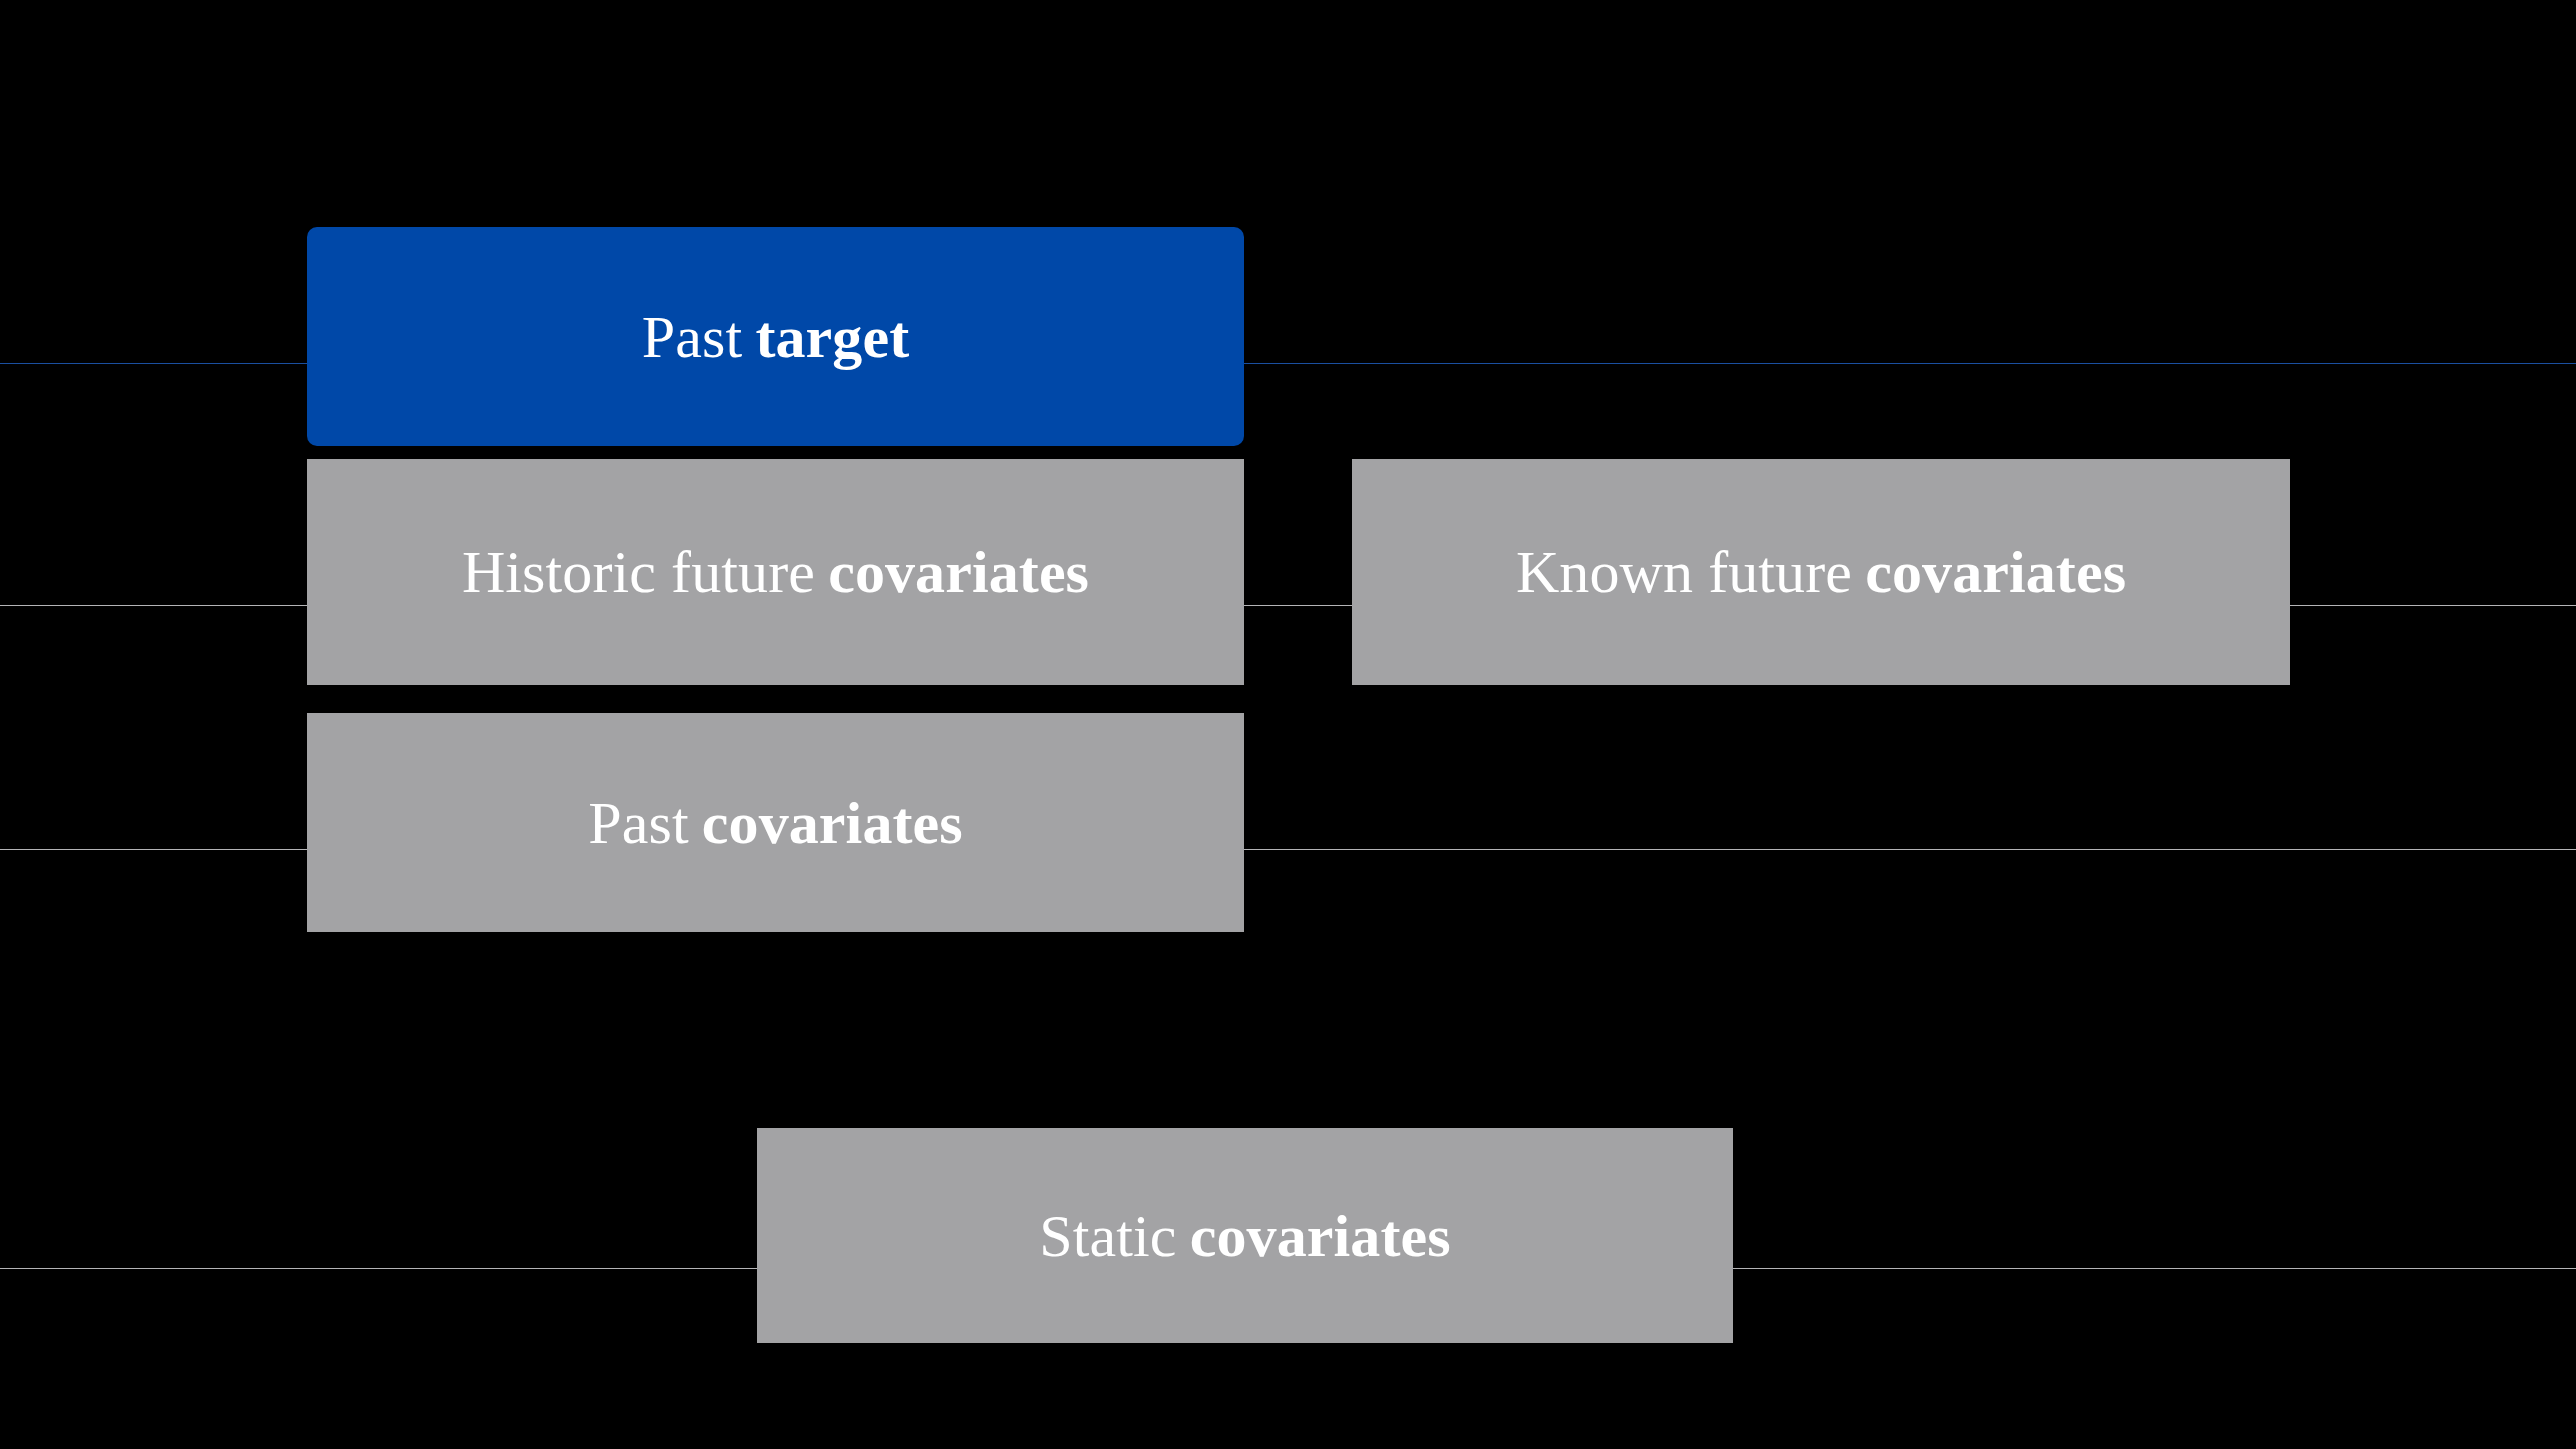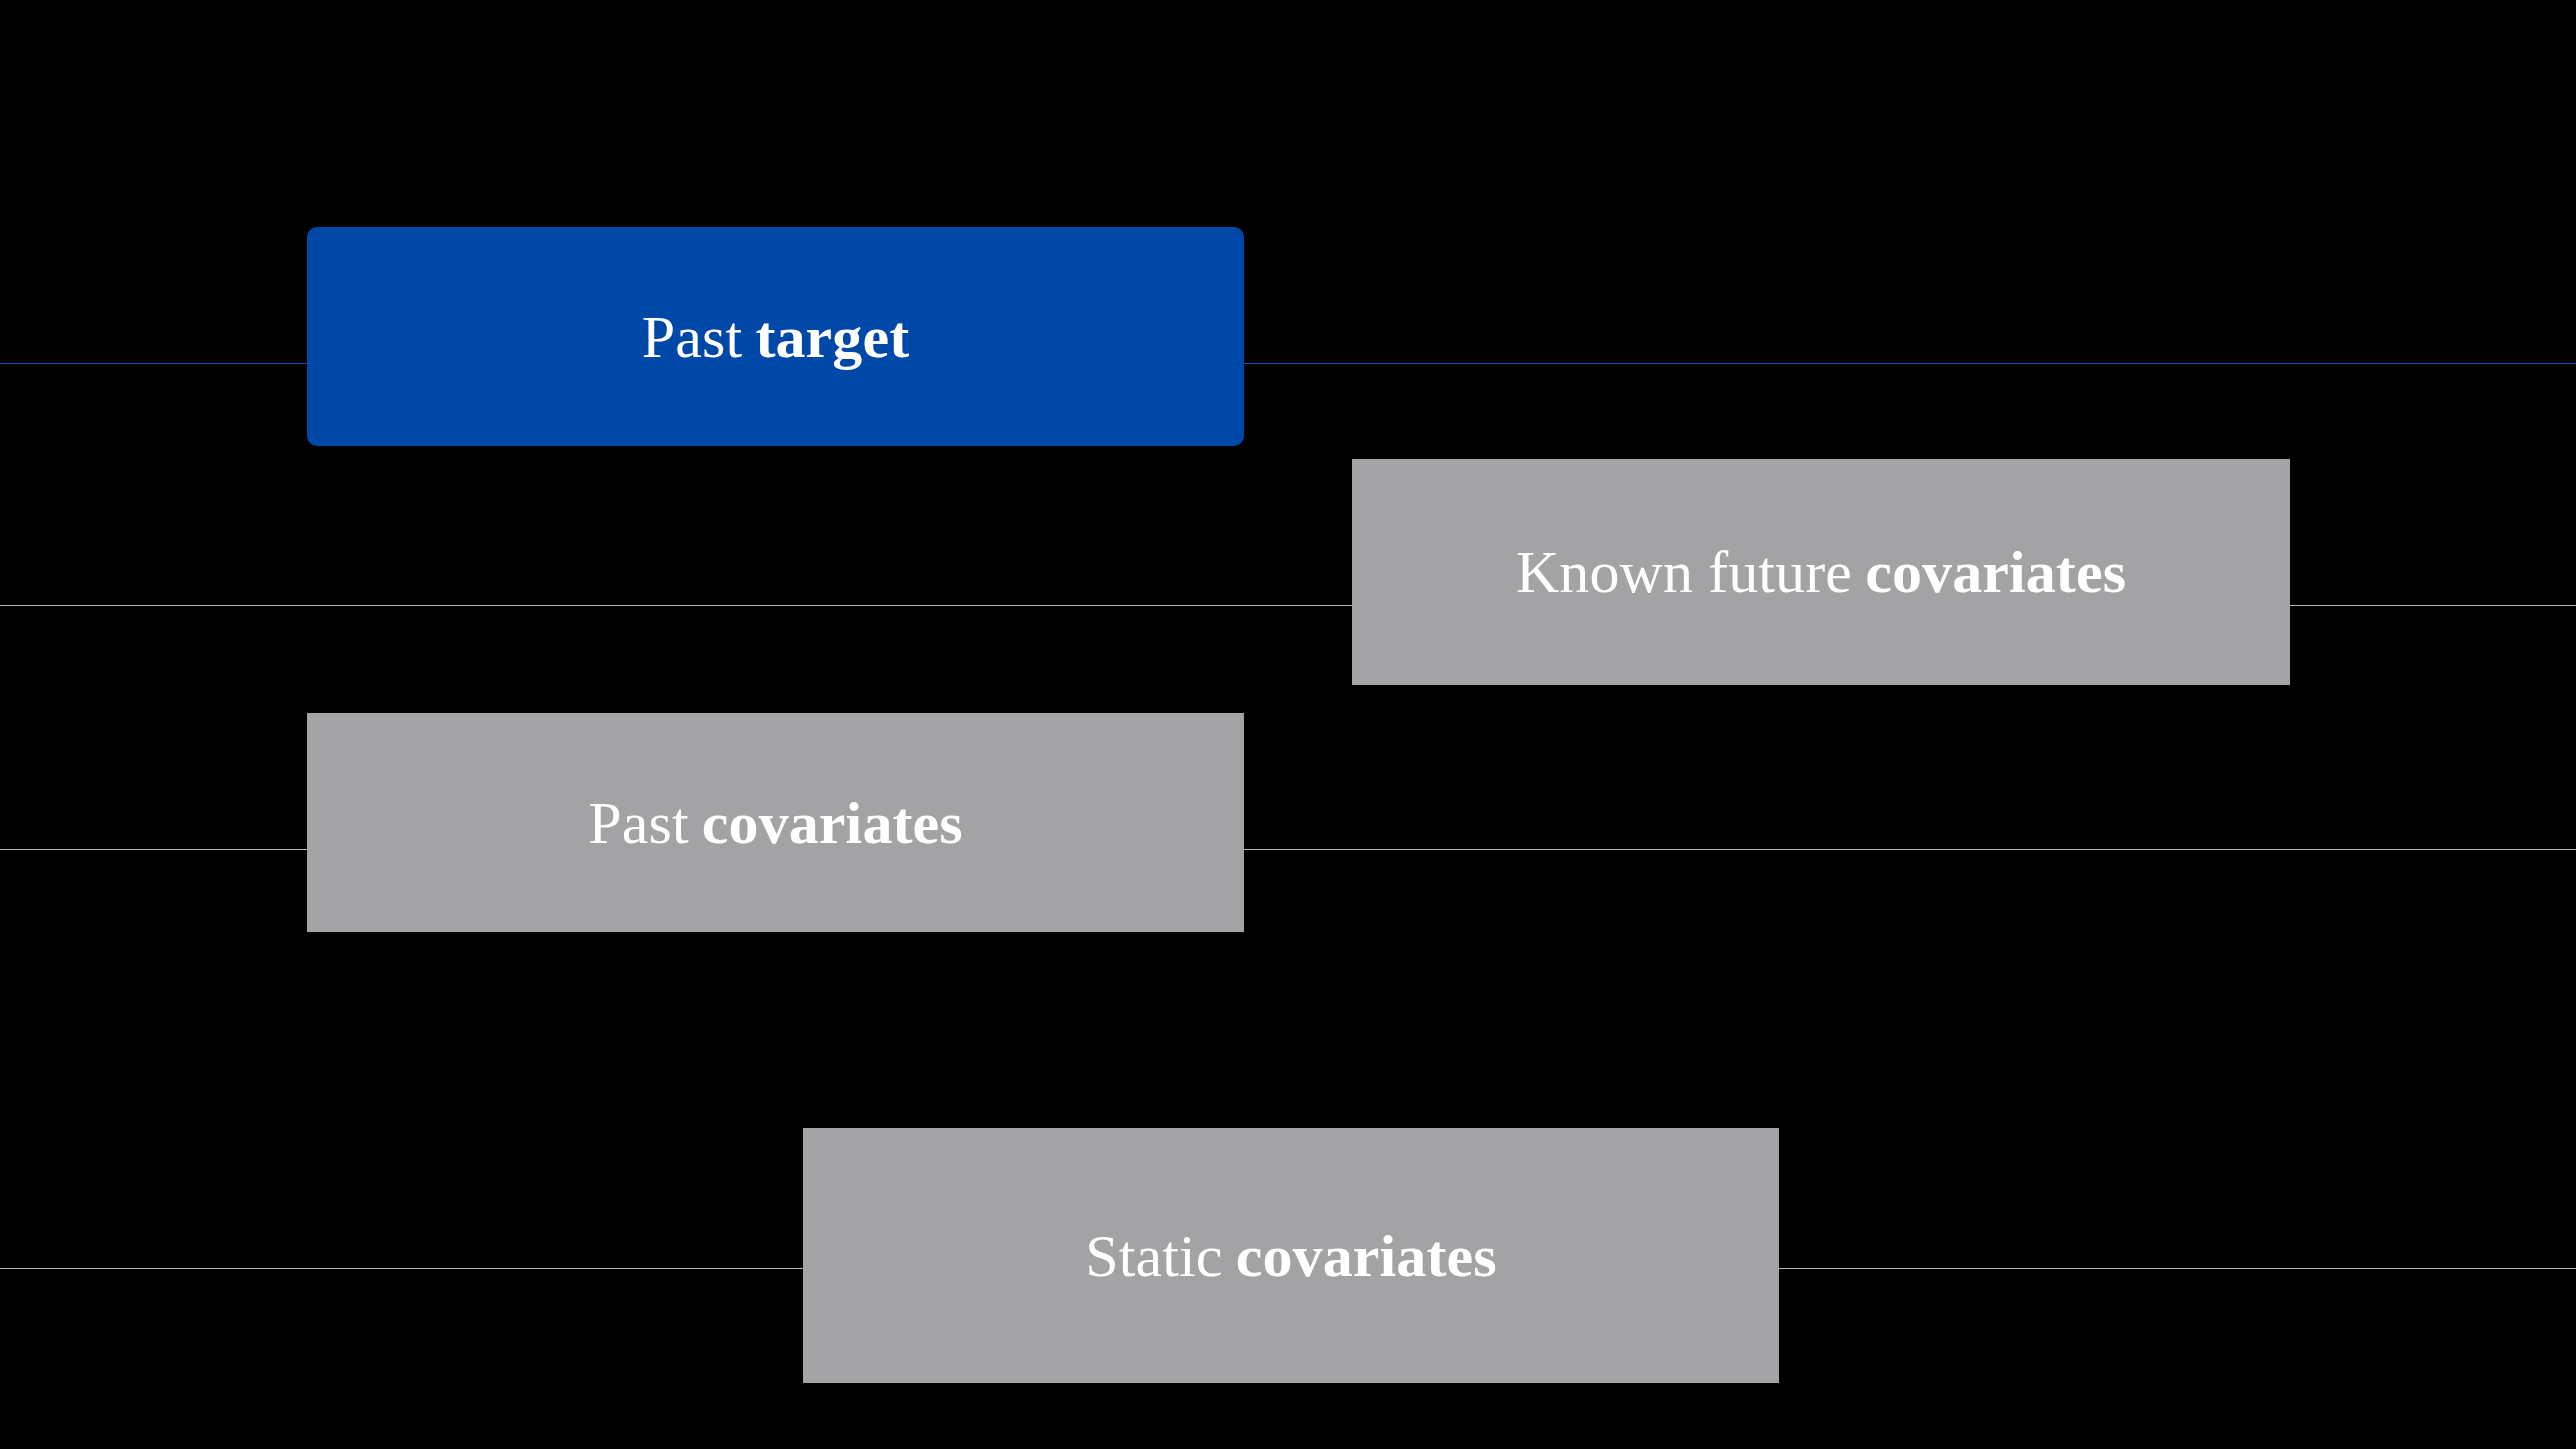--- a/index.html
+++ b/index.html
@@ -56,21 +56,21 @@
     display: inline-block;
     width: 0.22em;
   }
 
   
   #block-past-target        { left: 307px;  top: 227px;  width: 937px; height: 219px; border-radius: 10px; }
   #block-future-target      { left: 1288px; top: 227px;  width: 938px; height: 217px; }
   #block-historic-future-cov{ left: 307px;  top: 459px;  width: 937px; height: 226px; }
   #block-known-future-cov   { left: 1352px; top: 459px;  width: 938px; height: 226px; }
   #block-past-cov           { left: 307px;  top: 713px; width: 937px; height: 219px; }
-  #block-static-cov         { left: 757px; top: 1128px; width: 976px; height: 255px; margin-left: 46px; }
+  #block-static-cov         { left: 757px; top: 1128px; width: 976px; height: 215px; }
 
   #gridline-1 { top: 363px;  }
   #gridline-2 { top: 605px;  }
   #gridline-3 { top: 849px; }
   #gridline-4 { top: 1268px; }
 </style>
 </head>
 <body>
 
 <div id="stage">
@@ -78,20 +78,23 @@
   <div class="gridline blue" id="gridline-1"></div>
   <div class="gridline gray" id="gridline-2"></div>
   <div class="gridline gray" id="gridline-3"></div>
   <div class="gridline gray" id="gridline-4"></div>
 
   <div class="block target" id="block-past-target">
     <span class="block-label"><span class="lead">Past</span><span class="spacer"></span><span class="emph">target</span></span>
   </div>
 
 
+  <div class="block covariate" id="block-historic-future-cov">
+    <span class="block-label"><span class="lead">Historic future</span><span class="spacer"></span><span class="emph">covariates</span></span>
+  </div>
 
   <div class="block covariate" id="block-known-future-cov">
     <span class="block-label"><span class="lead">Known future</span><span class="spacer"></span><span class="emph">covariates</span></span>
   </div>
 
   <div class="block covariate" id="block-past-cov">
     <span class="block-label"><span class="lead">Past</span><span class="spacer"></span><span class="emph">covariates</span></span>
   </div>
 
   <div class="block covariate" id="block-static-cov">

